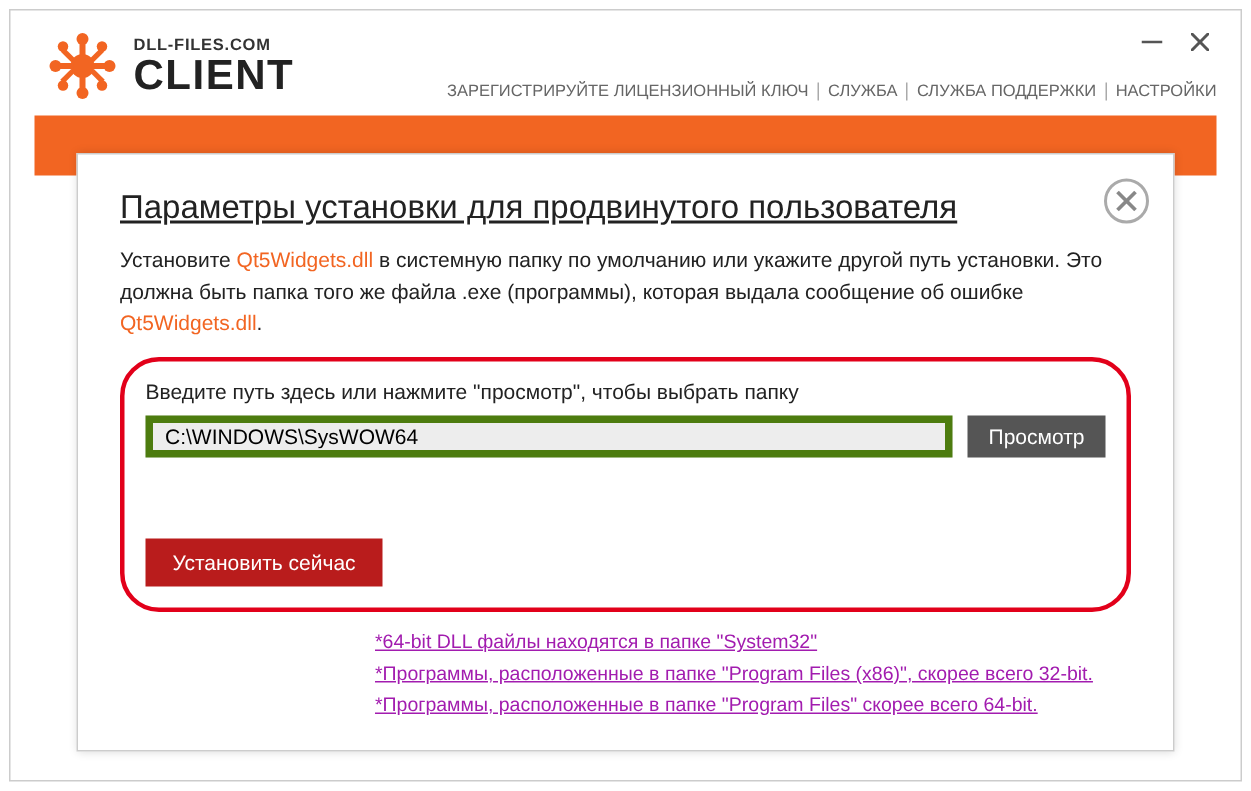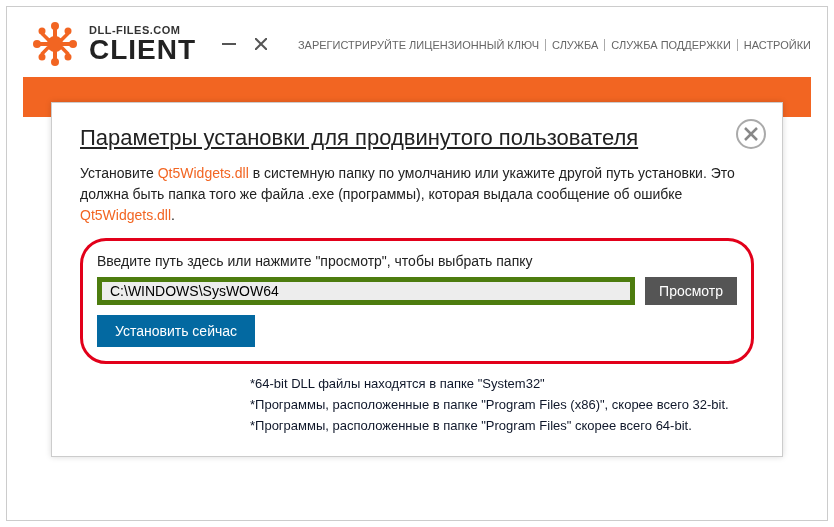--- a/index.html
+++ b/index.html
@@ -4,39 +4,39 @@
 <style>
 * { margin: 0; padding: 0; box-sizing: border-box; }
 body { font-family: Arial, sans-serif; background: #fff; width: 834px; height: 527px; overflow: hidden; position: relative; }
 .window { position: absolute; top: 6px; left: 6px; width: 822px; height: 515px; background: #fff; border: 1px solid #ccc; }
 .header { display: flex; align-items: center; justify-content: space-between; padding: 8px 16px 4px 24px; height: 70px; }
 .logo-area { display: flex; align-items: center; gap: 10px; }
 .logo-icon { width: 48px; height: 48px; }
 .logo-text { display: flex; flex-direction: column; line-height: 1; }
 .logo-sub { font-size: 11px; font-weight: bold; letter-spacing: 0.5px; color: #333; }
 .logo-main { font-size: 28px; font-weight: 900; letter-spacing: 1px; color: #222; }
-.header-right { display: flex; flex-direction: row; align-items: flex-end; gap: 20px; }
+.header-right { display: flex; flex-direction: column; align-items: flex-end; gap: 20px; }
 .win-controls { display: flex; gap: 18px; align-items: center; padding-right: 4px; }
 .win-btn { width: 14px; height: 14px; cursor: pointer; display: flex; align-items: center; justify-content: center; color: #555; font-size: 16px; }
 .nav { display: flex; gap: 0; font-size: 11px; color: #666; align-items: center; }
 .nav-item { padding: 0 6px; border-right: 1px solid #aaa; cursor: pointer; }
 .nav-item:last-child { border-right: none; padding-right: 0; }
 .orange-bar { height: 40px; background: #f26522; margin: 0 16px; }
 .modal { position: absolute; top: 95px; left: 44px; right: 44px; background: #fff; border: 1px solid #ccc; padding: 22px 28px 20px 28px; box-shadow: 0 0 6px rgba(0,0,0,0.15); }
 .modal-title { font-size: 22px; text-decoration: underline; margin-bottom: 12px; font-weight: normal; color: #222; }
 .close-circle { position: absolute; top: 16px; right: 16px; width: 30px; height: 30px; border: 2px solid #aaa; border-radius: 50%; display: flex; align-items: center; justify-content: center; color: #888; font-size: 18px; font-weight: bold; cursor: pointer; }
 .desc { font-size: 14px; line-height: 1.5; color: #222; margin-bottom: 12px; }
 .orange-link { color: #f26522; }
 .highlight-box { border: 3px solid #e2001a; border-radius: 26px; padding: 12px 14px 14px 14px; margin-bottom: 10px; position: relative; }
 .path-label { font-size: 14px; margin-bottom: 8px; color: #222; }
 .input-row { display: flex; gap: 10px; align-items: center; margin-bottom: 10px; }
 .path-input { flex: 1; height: 28px; background: #ededed; border: 5px solid #4d7c0f; padding: 0 8px; font-size: 14px; color: #000000; }
 .browse-btn { background: #555; color: #fff; border: none; height: 28px; padding: 0 14px; font-size: 14px; cursor: pointer; }
-.install-btn { background: #0369a1; color: #fff; border: none; height: 32px; padding: 0 18px; font-size: 14px; cursor: pointer; }
-.notes { font-size: 13px; line-height: 1.6; color: #0f172a; padding-left: 170px; }
+.install-btn { background: #b91c1c; color: #fff; border: none; height: 32px; padding: 0 18px; font-size: 14px; cursor: pointer; margin-top: 44px; }
+.notes { font-size: 13px; line-height: 1.6; color: #a21caf; padding-left: 170px; text-decoration: underline; }
 </style>
 </head>
 <body>
 
 <div class="window">
   <div class="header">
     <div class="logo-area">
       <svg class="logo-icon" viewBox="0 0 48 48">
         <circle cx="24" cy="24" r="8" fill="#f26522"></circle>
         <g fill="#f26522">

